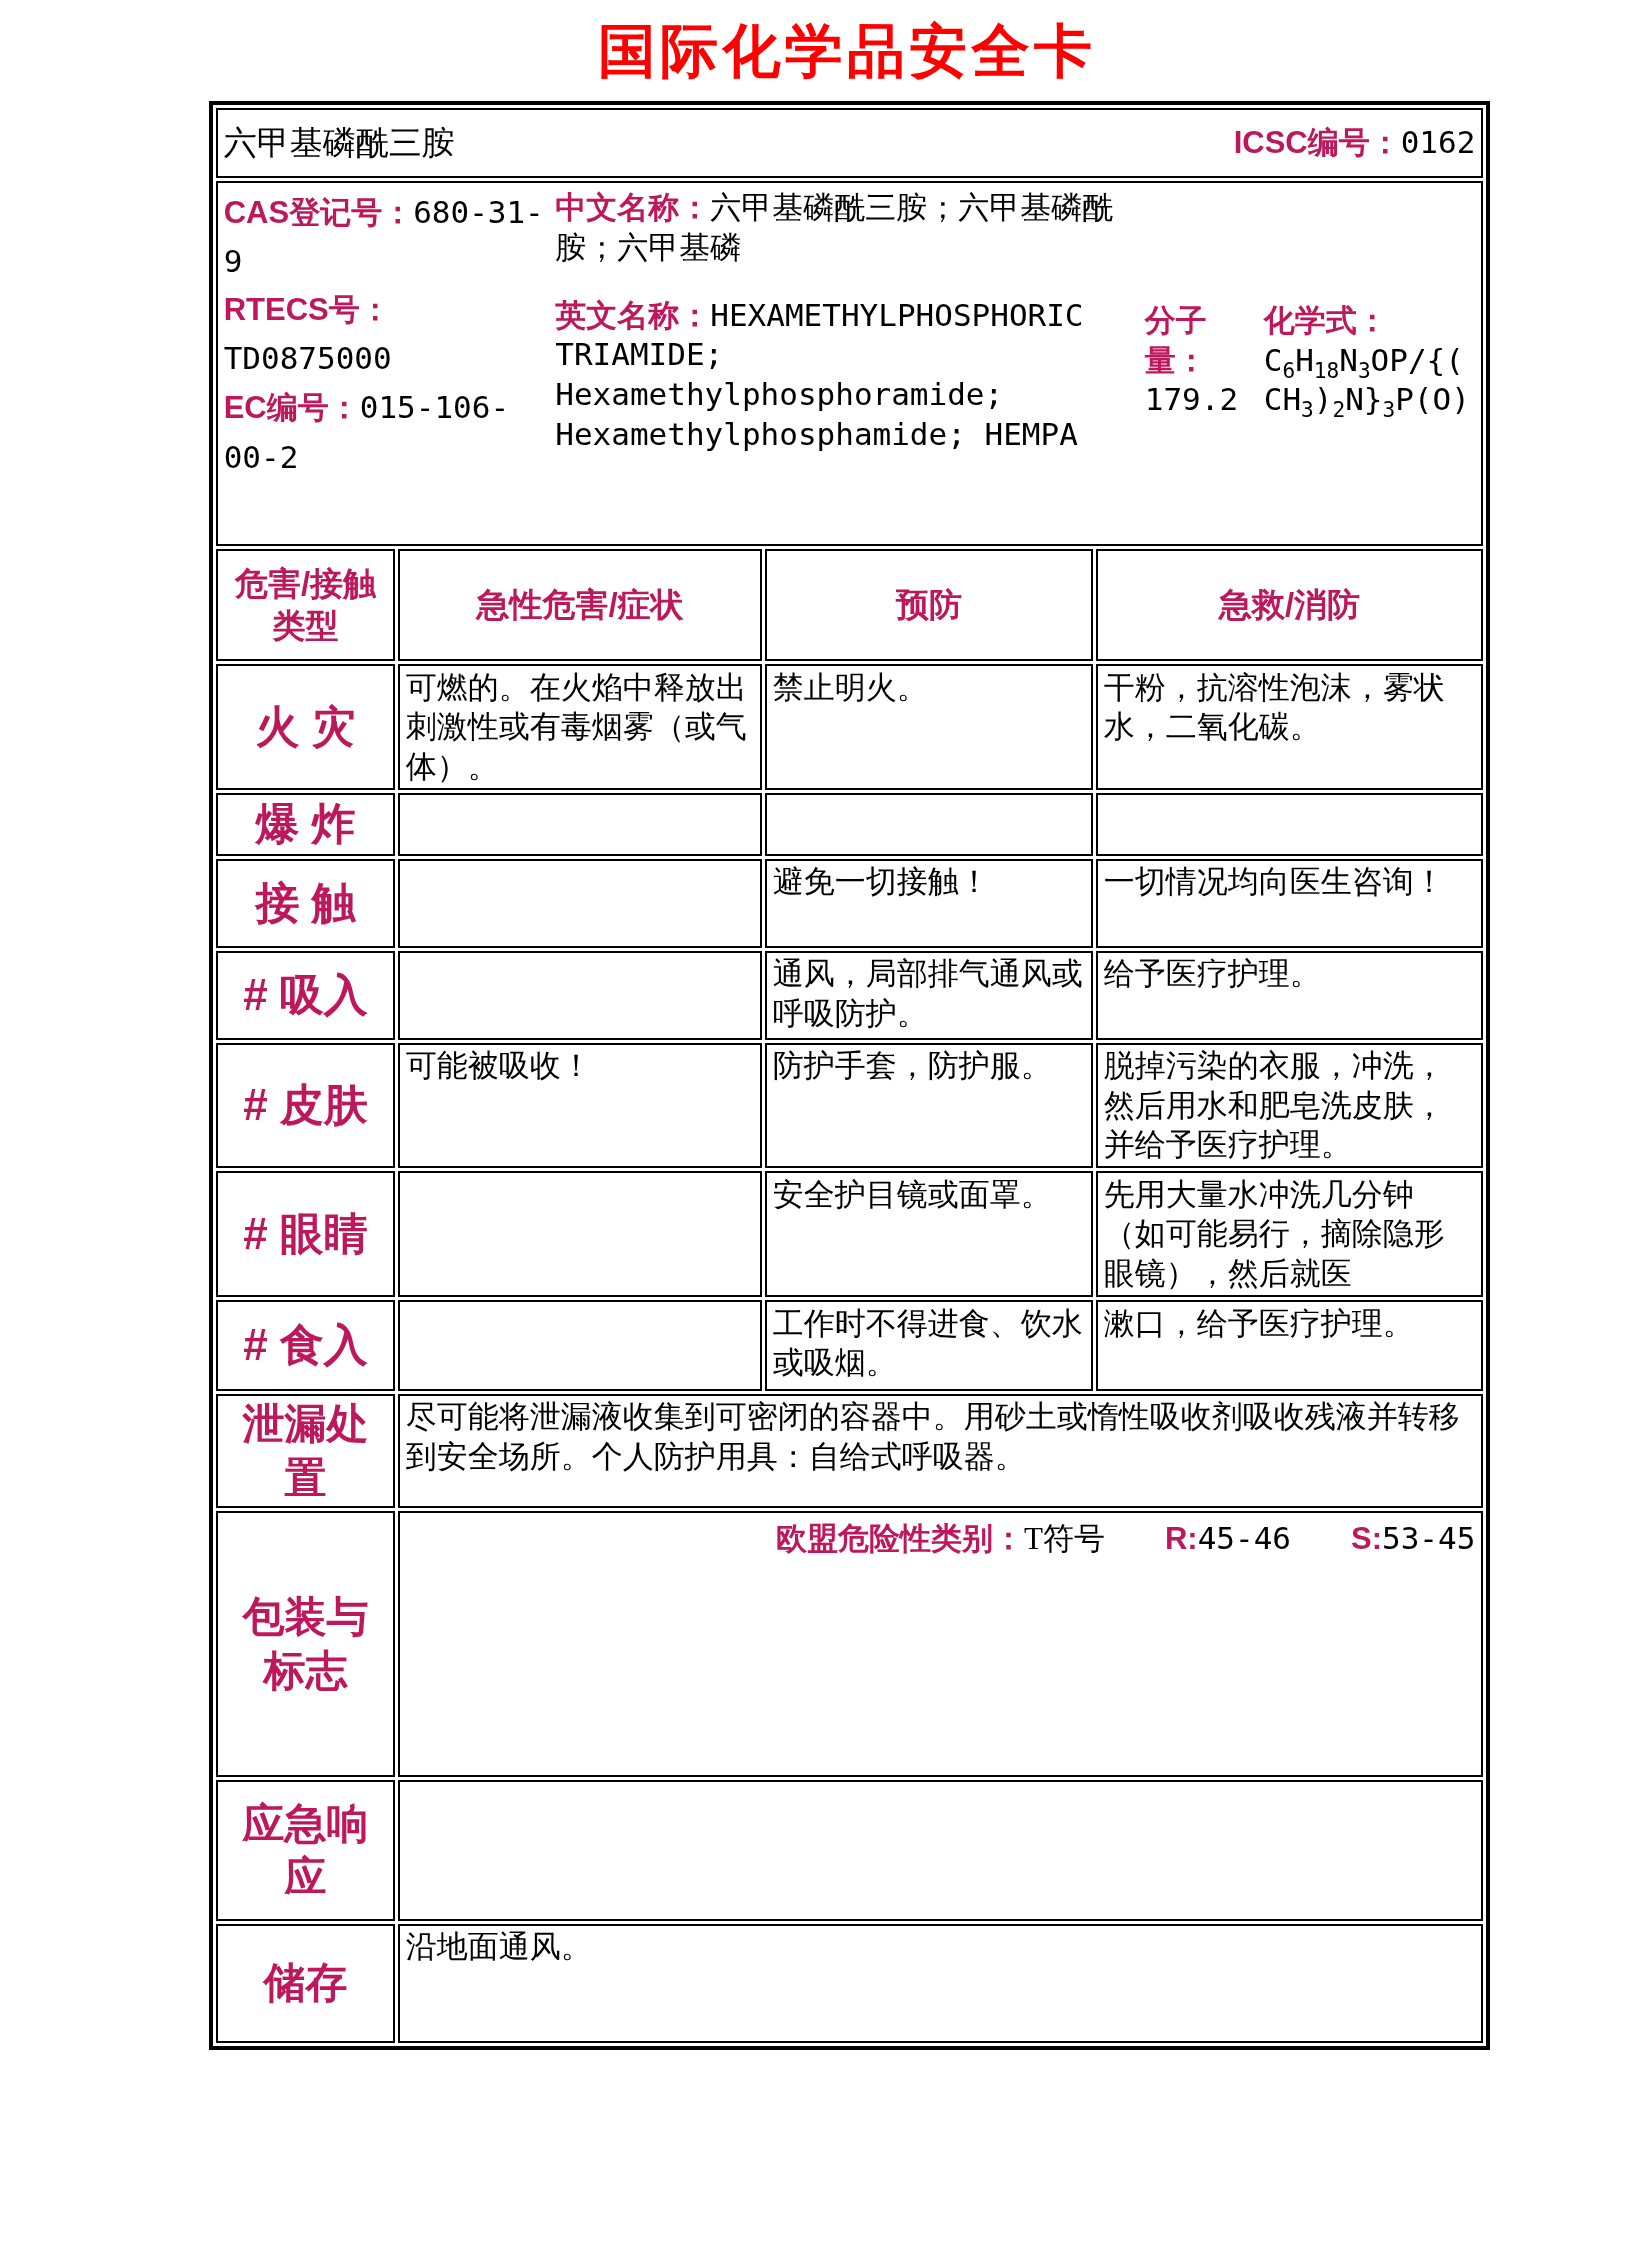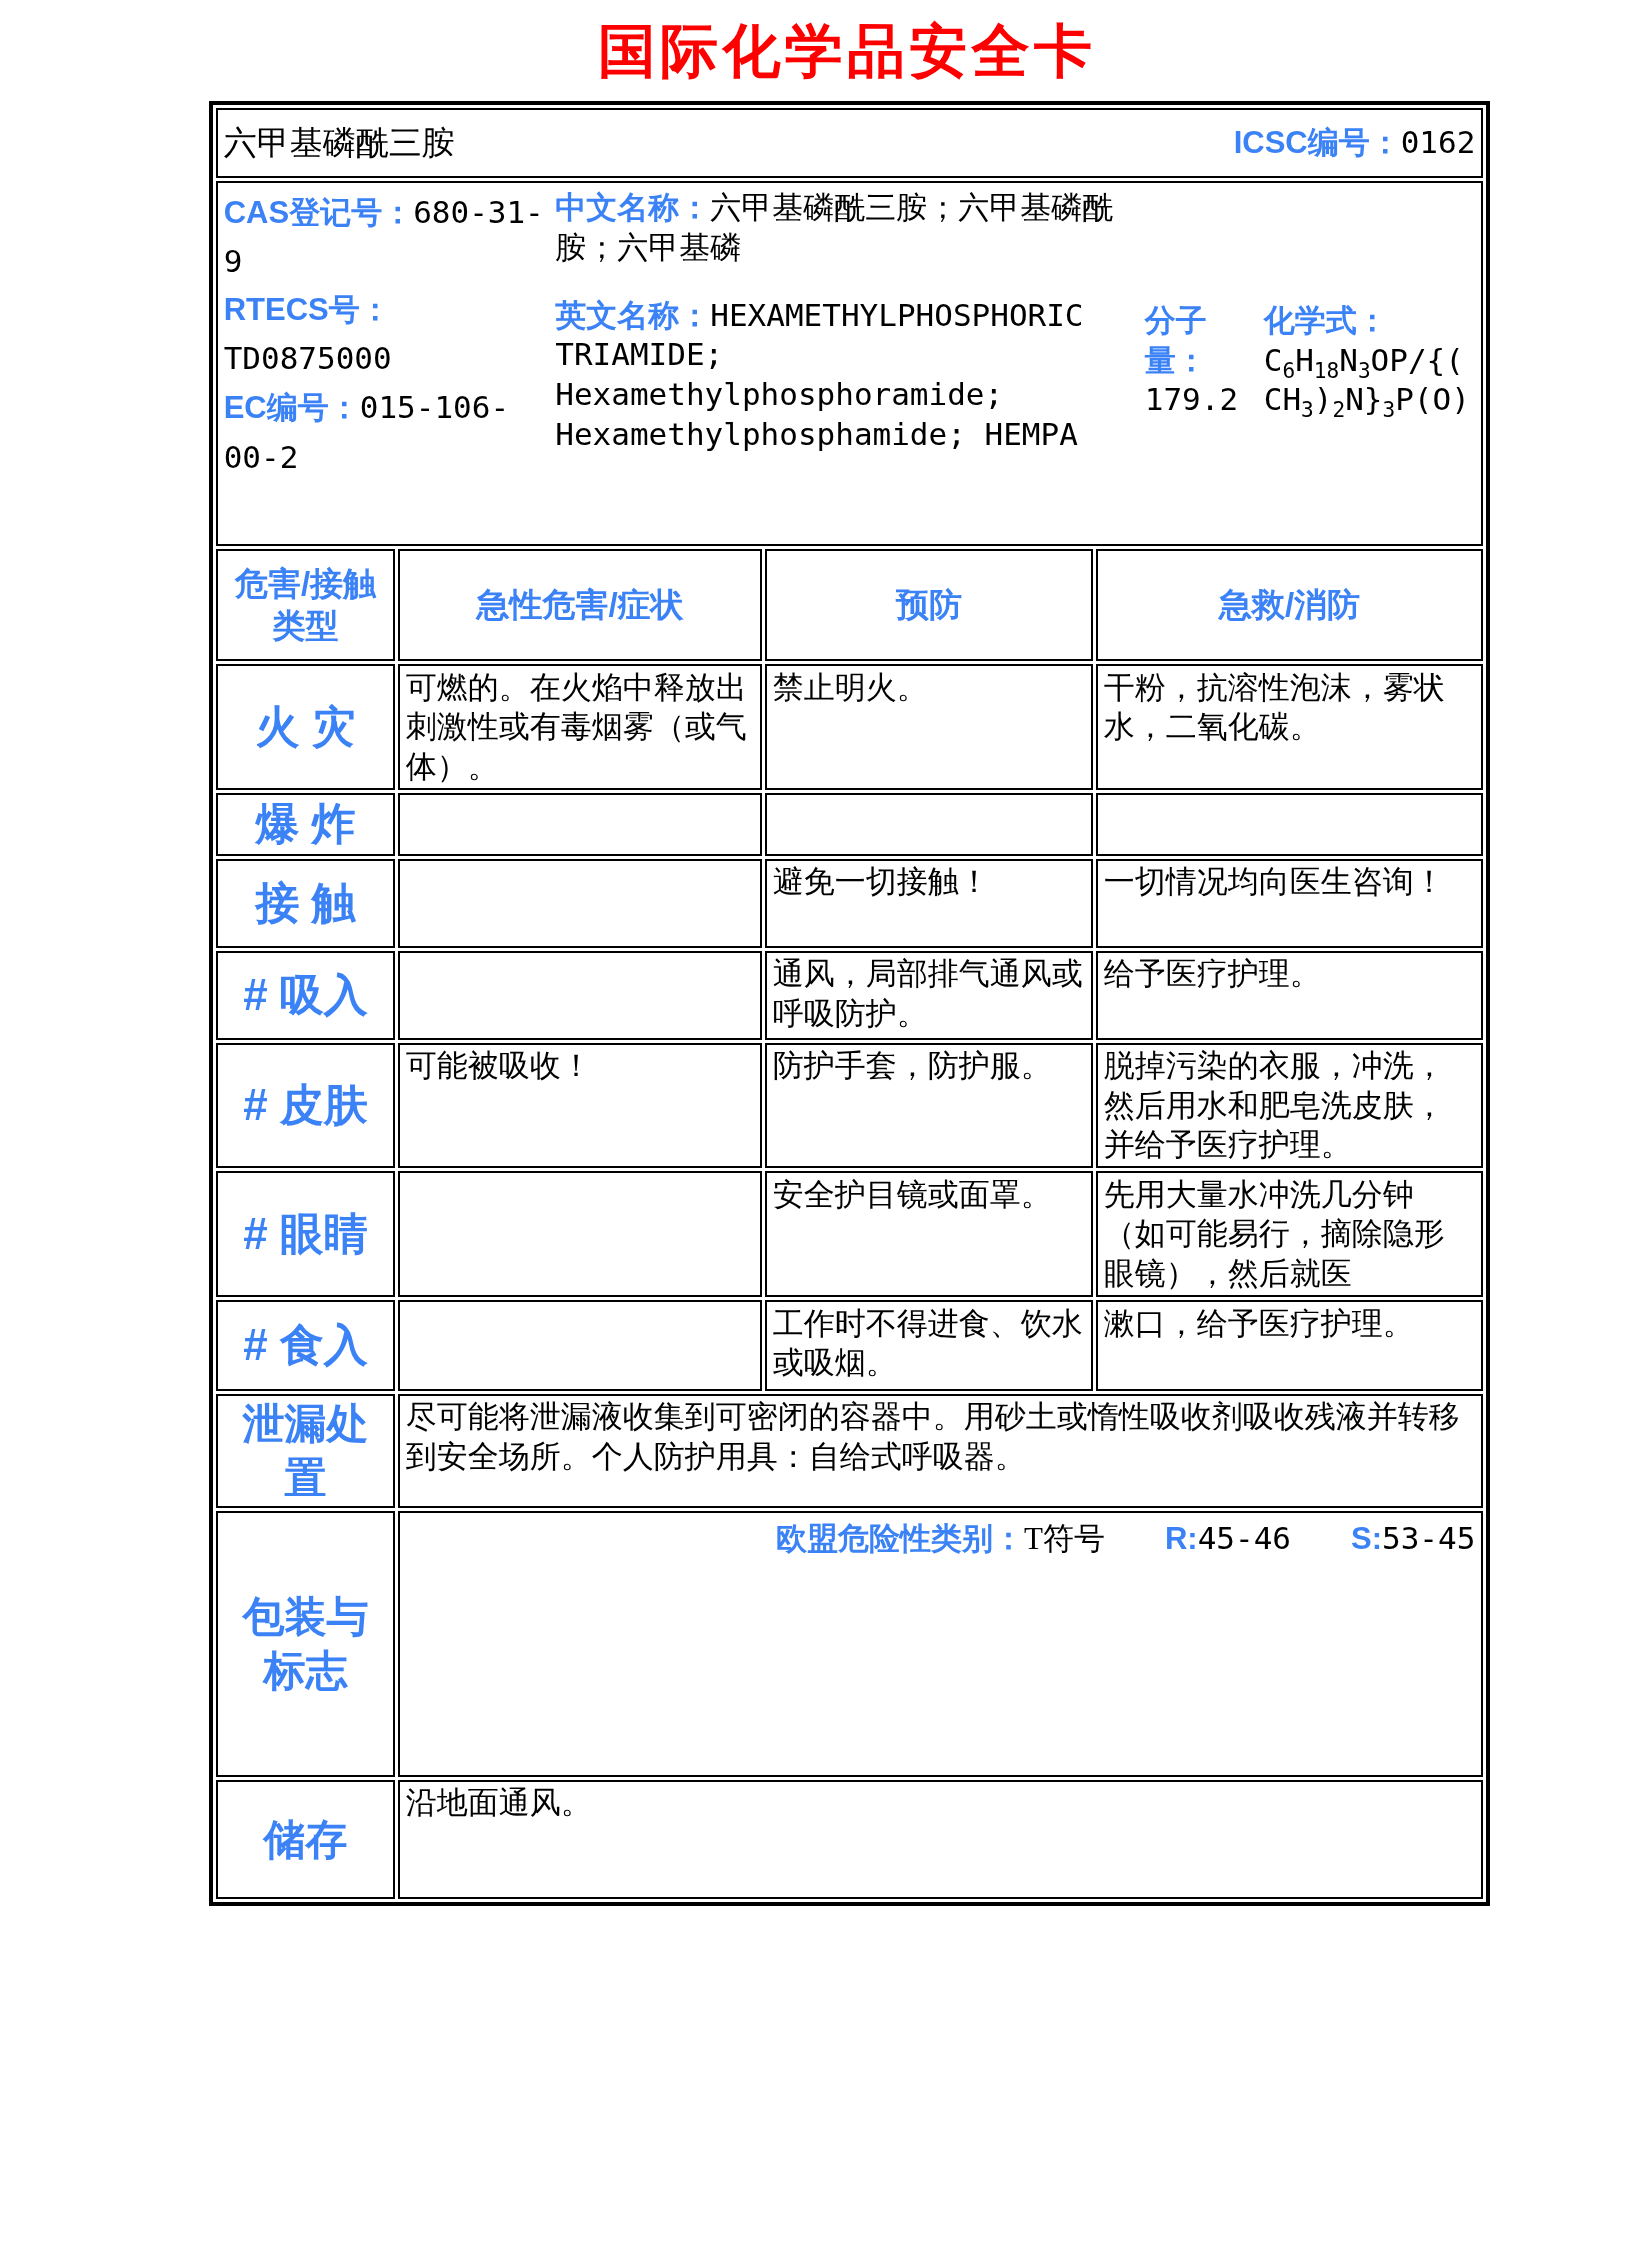--- a/index.html
+++ b/index.html
@@ -31,21 +31,21 @@
   td,th{
     border:2.1px solid #000;
     padding:1.4px 5.7px;
     font-size:31px;
     line-height:1.28;
     vertical-align:top;
     text-align:left;
     overflow:hidden;
     word-break:break-word;
   }
-  .blue{color:#3b82f6;font-weight:bold;font-family:"Liberation Sans","DejaVu Sans",sans-serif;}
+  .blue{color:#be185d;font-weight:bold;font-family:"Liberation Sans","DejaVu Sans",sans-serif;}
   .mono{font-family:"DejaVu Sans Mono","Liberation Mono",monospace;}
   sub{font-size:0.68em;line-height:0;}
 
   
   tr.h-title td{height:63px;}
   tr.h-info td{height:359px;}
   tr.h-head th{height:105px;}
   tr.h-fire td{height:115px;}
   tr.h-expl td{height:44px;}
   tr.h-cont td{height:82px;}
@@ -189,20 +189,24 @@
 
   <tr class="h-pack">
     <td class="seclabel blue">包装与标志</td>
     <td colspan="3">
       <div class="pack-content">
         <span class="blue">欧盟危险性类别：</span><span>T符号</span><span class="blue gapL">R:</span><span class="mono">45-46</span><span class="blue gapL">S:</span><span class="mono">53-45</span>
       </div>
     </td>
   </tr>
 
+  <tr class="h-emer">
+    <td class="seclabel blue">应急响应</td>
+    <td colspan="3"></td>
+  </tr>
 
   <tr class="h-stor">
     <td class="seclabel blue">储存</td>
     <td colspan="3">沿地面通风。</td>
   </tr>
 </tbody>
   </table>
 
 
 </body></html>

